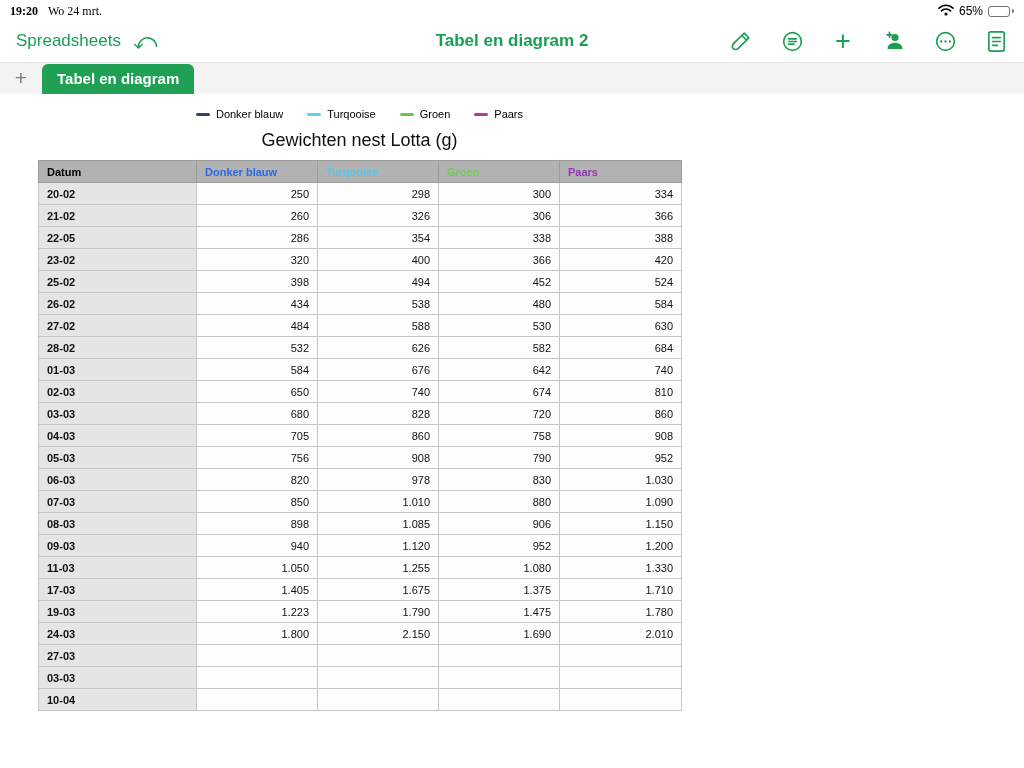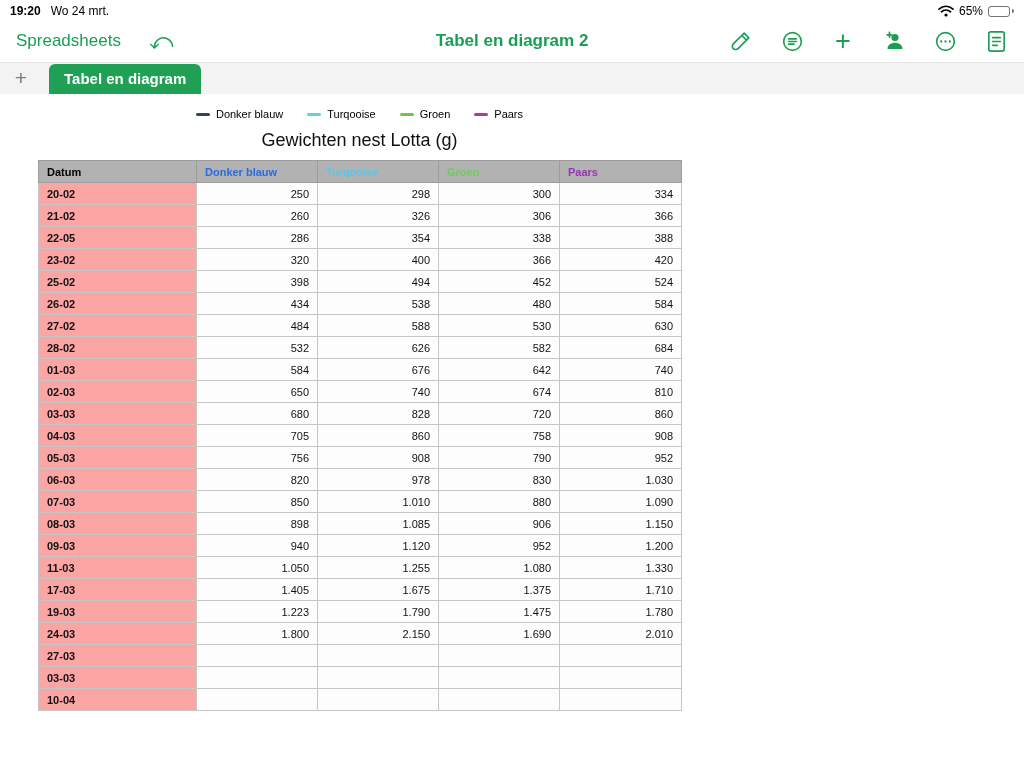--- a/index.html
+++ b/index.html
@@ -7,37 +7,37 @@
   body {
     width:1024px; height:768px; overflow:hidden;
     font-family:"Liberation Sans", sans-serif;
     background:#ffffff; color:#000;
   }
   
   .status-bar {
     height:20px; display:flex; justify-content:space-between; align-items:center;
     padding:2px 10px 0 10px; font-size:12px;
   }
-  .status-left { display:flex; gap:10px; }
+  .status-left { display:flex; gap:10px;font-family:Liberation Serif, serif; }
   .status-time { font-weight:bold; }
-  .status-right { display:flex; align-items:center; gap:5px; }
+  .status-right { display:flex; gap:5px; }
   .wifi-icon svg { display:block; }
   .battery { display:flex; align-items:center; gap:2px; }
   .battery-body {
     width:22px; height:11px; border:1px solid rgba(0,0,0,.55); border-radius:3px;
     padding:1px; position:relative;
   }
   .battery-fill { height:100%; width:65%; background:#000; border-radius:1px; }
   .battery-nub { width:2px; height:4px; background:rgba(0,0,0,.55); border-radius:0 2px 2px 0; }
   
   .toolbar {
     height:42px; display:flex; align-items:center; padding:0 16px; position:relative;
     background:#fff;
   }
-  .toolbar-left { display:flex; align-items:center; gap:28px; }
+  .toolbar-left { display:flex; align-items:center; gap:12px; }
   .back-link { font-size:17px; color:#1a9e53; cursor:pointer; }
   .undo-icon { font-size:23px; color:#1a9e53; line-height:1; cursor:pointer; }
   .doc-title {
     position:absolute; left:50%; transform:translateX(-50%);
     font-size:17px; font-weight:bold; color:#1a9e53;
   }
   .toolbar-right { margin-left:auto; display:flex; align-items:center; gap:27px; }
   .tb-icon { width:24px; height:24px; display:flex; align-items:center; justify-content:center; cursor:pointer; }
   .tb-icon svg { display:block; }
   .plus-icon { font-size:27px; color:#1a9e53; font-weight:300; line-height:1; }
@@ -45,21 +45,21 @@
   .tab-bar {
     height:32px; background:#f3f3f4; border-top:1px solid #e4e4e4;
     display:flex; align-items:flex-end; padding-left:8px;
   }
   .add-tab {
     width:26px; text-align:center; color:#7c7c7c; font-size:21px; line-height:1;
     padding-bottom:6px; cursor:pointer;
   }
   .sheet-tab {
     background:#1fa055; color:#fff; font-weight:bold; font-size:15px;
-    padding:6px 15px 7px 15px; border-radius:6px 6px 0 0; margin-left:15px; cursor:pointer;
+    padding:6px 15px 7px 15px; border-radius:6px 6px 0 0; margin-left:8px; cursor:pointer;
     white-space:nowrap;
   }
   
   .canvas { background:#fff; }
   .legend {
     width:643px; margin:14px 0 0 38px;
     display:flex; justify-content:center; align-items:center; gap:24px;
     font-size:11px;
   }
   .legend-item { display:flex; align-items:center; }
@@ -73,21 +73,21 @@
     width:643px; font-size:11px;
   }
   table.sheet th, table.sheet td {
     height:22px; border:1px solid #c6c6c6; padding:0 8px;
     overflow:hidden; white-space:nowrap;
   }
   table.sheet thead th {
     background:#b2b2b2; border-color:#9c9c9c; text-align:left; font-weight:bold;margin-left:29px;
   }
   table.sheet tbody th {
-    background:#fca5a5; text-align:left; font-weight:bold; color:#111;
+    background:#e5e5e5; text-align:left; font-weight:bold; color:#111;
   }
   table.sheet tbody td {
     background:#fdfdfd; text-align:right; color:#111; font-weight:normal;
   }
 </style>
 </head>
 <body>
 
 <div class="status-bar">
   <div class="status-left">

